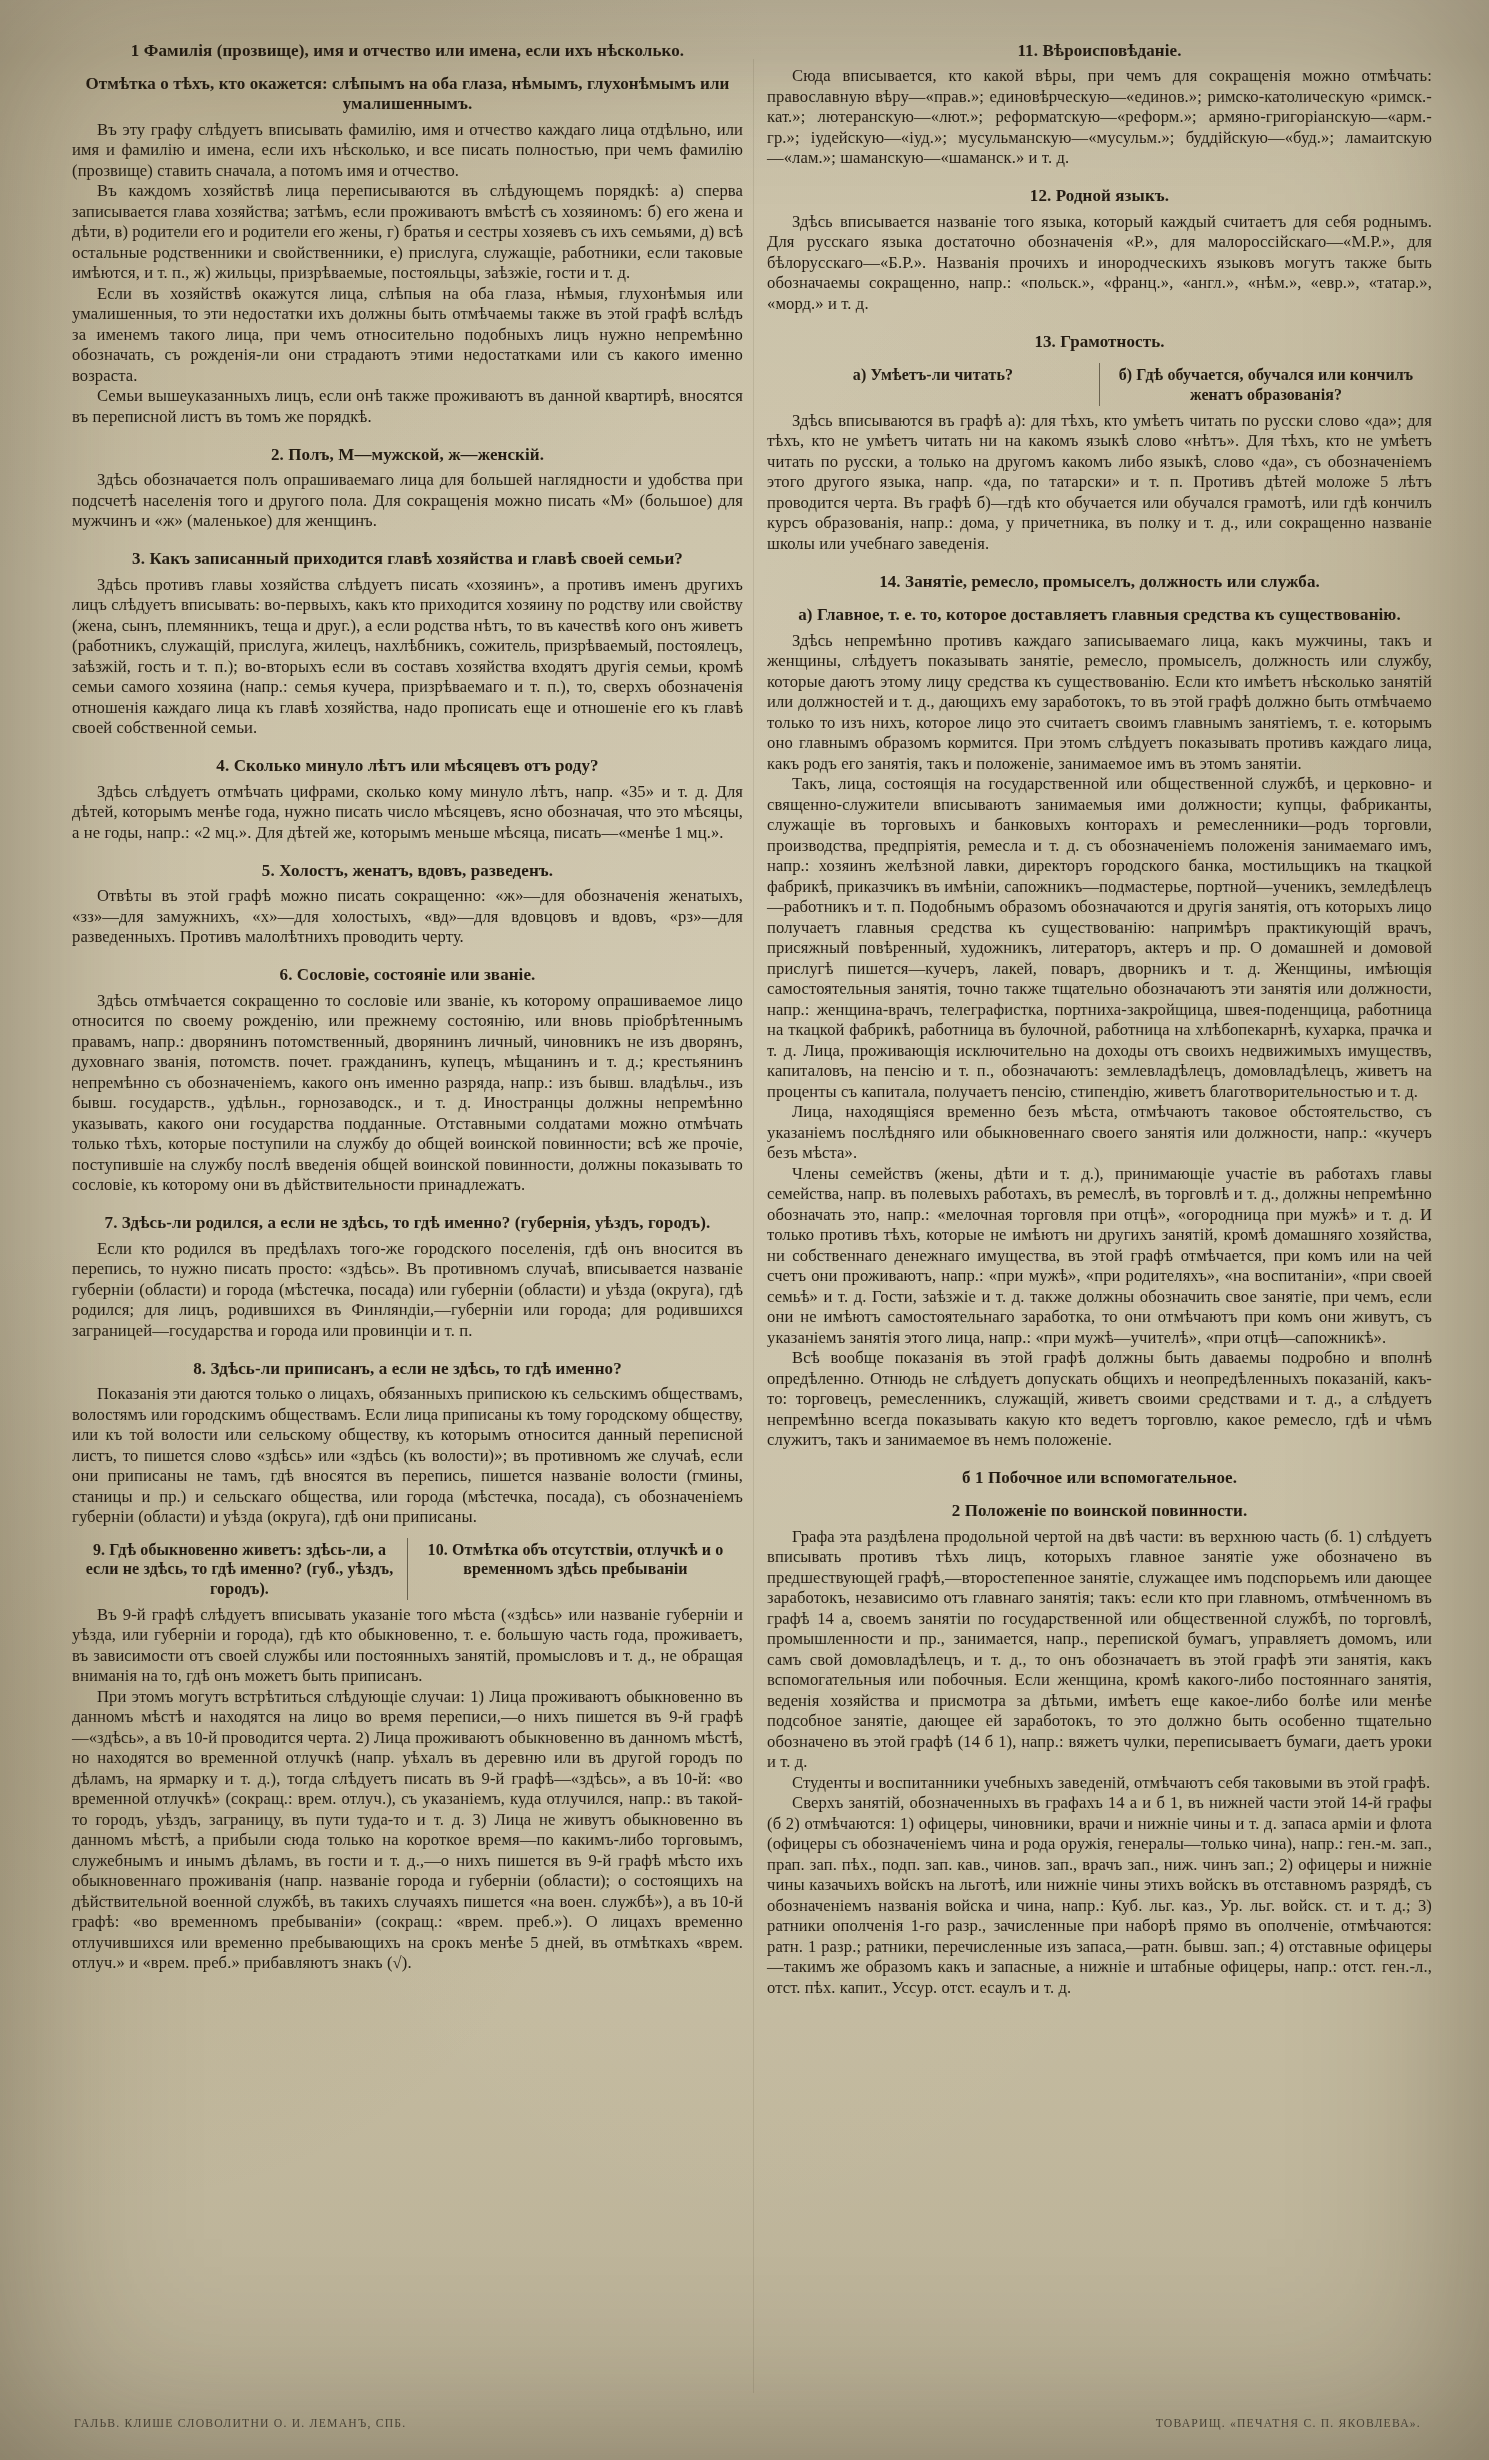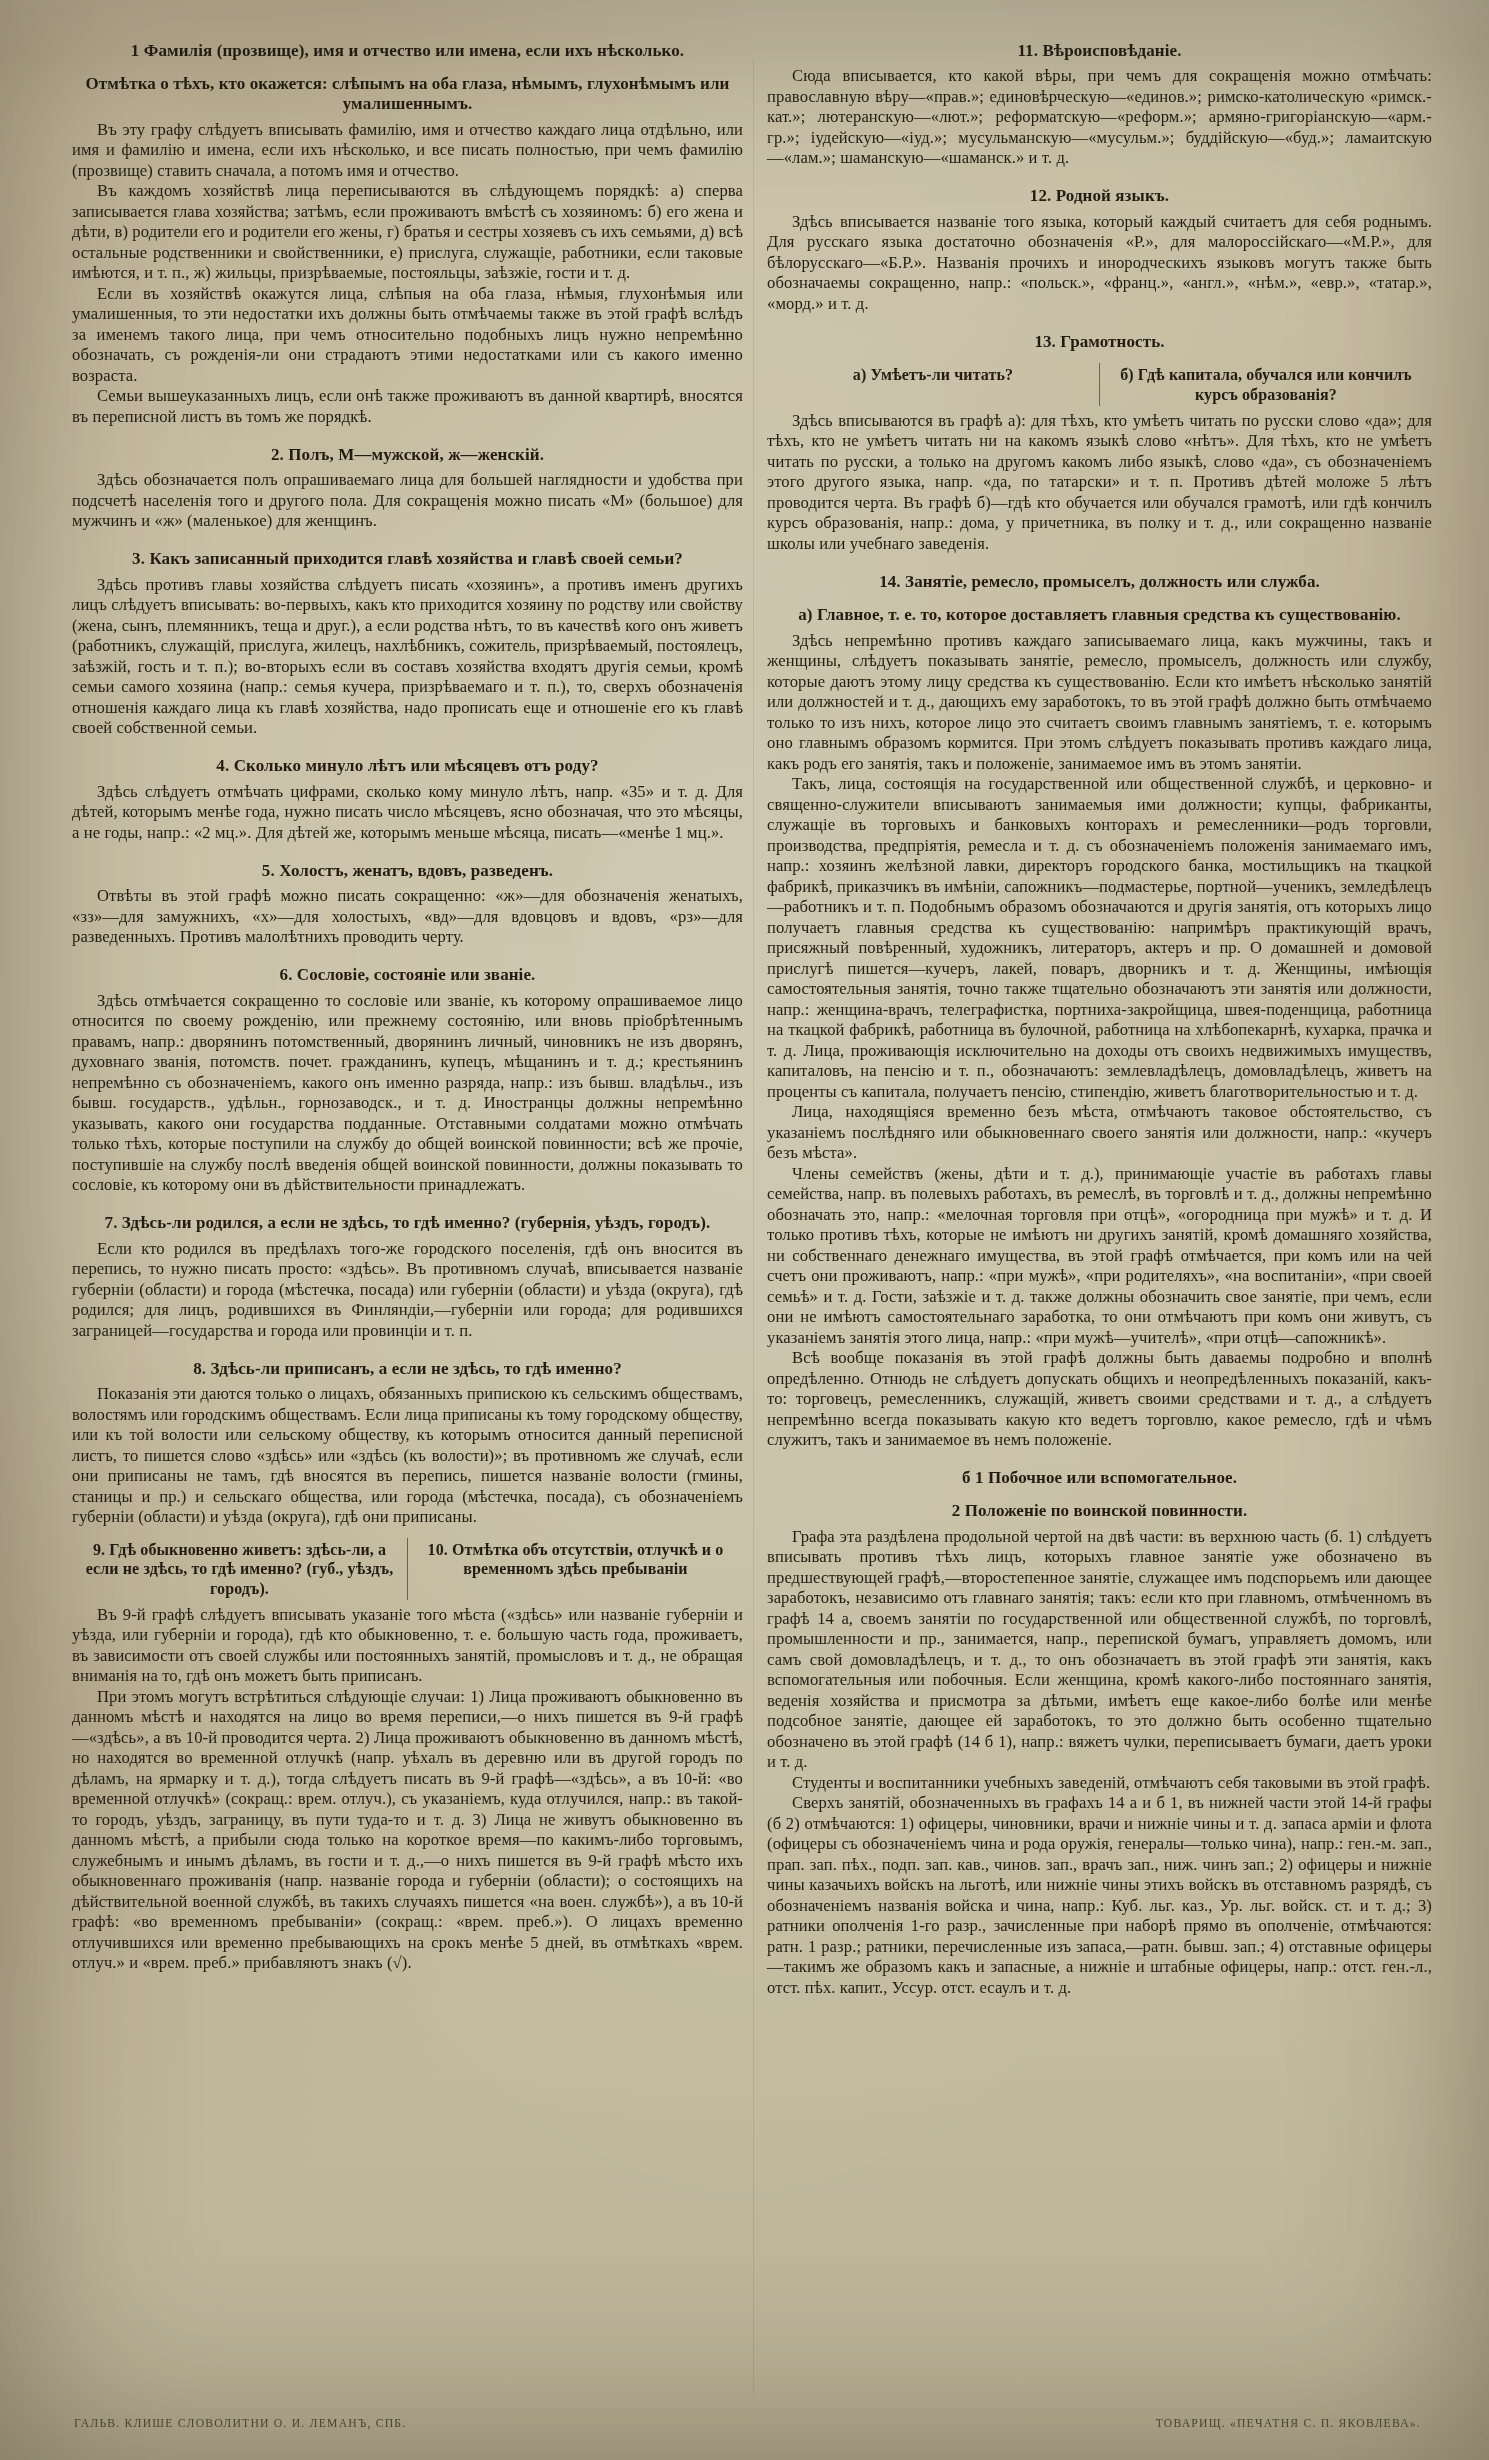--- a/index.html
+++ b/index.html
@@ -130,21 +130,21 @@
       <p>Сюда вписывается, кто какой вѣры, при чемъ для сокращенія можно отмѣчать: православную вѣру—«прав.»; единовѣрческую—«единов.»; римско-католическую «римск.-кат.»; лютеранскую—«лют.»; реформатскую—«реформ.»; армяно-григоріанскую—«арм.-гр.»; іудейскую—«іуд.»; мусульманскую—«мусульм.»; буддійскую—«буд.»; ламаитскую—«лам.»; шаманскую—«шаманск.» и т. д.</p>
     </div>
     <div class="sec">
       <div class="sec-h">12. Родной языкъ.</div>
       <p>Здѣсь вписывается названіе того языка, который каждый считаетъ для себя роднымъ. Для русскаго языка достаточно обозначенія «Р.», для малороссійскаго—«М.Р.», для бѣлорусскаго—«Б.Р.». Названія прочихъ и инородческихъ языковъ могутъ также быть обозначаемы сокращенно, напр.: «польск.», «франц.», «англ.», «нѣм.», «евр.», «татар.», «морд.» и т. д.</p>
     </div>
     <div class="sec">
       <div class="sec-h">13. Грамотность.</div>
       <div class="dual">
         <div class="dual-cell">а) Умѣетъ-ли читать?</div>
-        <div class="dual-cell">б) Гдѣ капитала, обучался или кончилъ курсъ образованія?</div>
+        <div class="dual-cell">б) Гдѣ обучается, обучался или кончилъ женатъ образованія?</div>
       </div>
       <p>Здѣсь вписываются въ графѣ а): для тѣхъ, кто умѣетъ читать по русски слово «да»; для тѣхъ, кто не умѣетъ читать ни на какомъ языкѣ слово «нѣтъ». Для тѣхъ, кто не умѣетъ читать по русски, а только на другомъ какомъ либо языкѣ, слово «да», съ обозначеніемъ этого другого языка, напр. «да, по татарски» и т. п. Противъ дѣтей моложе 5 лѣтъ проводится черта. Въ графѣ б)—гдѣ кто обучается или обучался грамотѣ, или гдѣ кончилъ курсъ образованія, напр.: дома, у причетника, въ полку и т. д., или сокращенно названіе школы или учебнаго заведенія.</p>
     </div>
     <div class="sec">
       <div class="sec-h">14. Занятіе, ремесло, промыселъ, должность или служба.</div>
       <div class="sec-h">а) Главное, т. е. то, которое доставляетъ главныя средства къ существованію.</div>
       <p>Здѣсь непремѣнно противъ каждаго записываемаго лица, какъ мужчины, такъ и женщины, слѣдуетъ показывать занятіе, ремесло, промыселъ, должность или службу, которые даютъ этому лицу средства къ существованію. Если кто имѣетъ нѣсколько занятій или должностей и т. д., дающихъ ему заработокъ, то въ этой графѣ должно быть отмѣчаемо только то изъ нихъ, которое лицо это считаетъ своимъ главнымъ занятіемъ, т. е. которымъ оно главнымъ образомъ кормится. При этомъ слѣдуетъ показывать противъ каждаго лица, какъ родъ его занятія, такъ и положеніе, занимаемое имъ въ этомъ занятіи.</p>
       <p>Такъ, лица, состоящія на государственной или общественной службѣ, и церковно- и священно-служители вписываютъ занимаемыя ими должности; купцы, фабриканты, служащіе въ торговыхъ и банковыхъ конторахъ и ремесленники—родъ торговли, производства, предпріятія, ремесла и т. д. съ обозначеніемъ положенія занимаемаго имъ, напр.: хозяинъ желѣзной лавки, директоръ городского банка, мостильщикъ на ткацкой фабрикѣ, приказчикъ въ имѣніи, сапожникъ—подмастерье, портной—ученикъ, земледѣлецъ—работникъ и т. п. Подобнымъ образомъ обозначаются и другія занятія, отъ которыхъ лицо получаетъ главныя средства къ существованію: напримѣръ практикующій врачъ, присяжный повѣренный, художникъ, литераторъ, актеръ и пр. О домашней и домовой прислугѣ пишется—кучеръ, лакей, поваръ, дворникъ и т. д. Женщины, имѣющія самостоятельныя занятія, точно также тщательно обозначаютъ эти занятія или должности, напр.: женщина-врачъ, телеграфистка, портниха-закройщица, швея-поденщица, работница на ткацкой фабрикѣ, работница въ булочной, работница на хлѣбопекарнѣ, кухарка, прачка и т. д. Лица, проживающія исключительно на доходы отъ своихъ недвижимыхъ имуществъ, капиталовъ, на пенсію и т. п., обозначаютъ: землевладѣлецъ, домовладѣлецъ, живетъ на проценты съ капитала, получаетъ пенсію, стипендію, живетъ благотворительностью и т. д.</p>
       <p>Лица, находящіяся временно безъ мѣста, отмѣчаютъ таковое обстоятельство, съ указаніемъ послѣдняго или обыкновеннаго своего занятія или должности, напр.: «кучеръ безъ мѣста».</p>
       <p>Члены семействъ (жены, дѣти и т. д.), принимающіе участіе въ работахъ главы семейства, напр. въ полевыхъ работахъ, въ ремеслѣ, въ торговлѣ и т. д., должны непремѣнно обозначать это, напр.: «мелочная торговля при отцѣ», «огородница при мужѣ» и т. д. И только противъ тѣхъ, которые не имѣютъ ни другихъ занятій, кромѣ домашняго хозяйства, ни собственнаго денежнаго имущества, въ этой графѣ отмѣчается, при комъ или на чей счетъ они проживаютъ, напр.: «при мужѣ», «при родителяхъ», «на воспитаніи», «при своей семьѣ» и т. д. Гости, заѣзжіе и т. д. также должны обозначить свое занятіе, при чемъ, если они не имѣютъ самостоятельнаго заработка, то они отмѣчаютъ при комъ они живутъ, съ указаніемъ занятія этого лица, напр.: «при мужѣ—учителѣ», «при отцѣ—сапожникѣ».</p>

